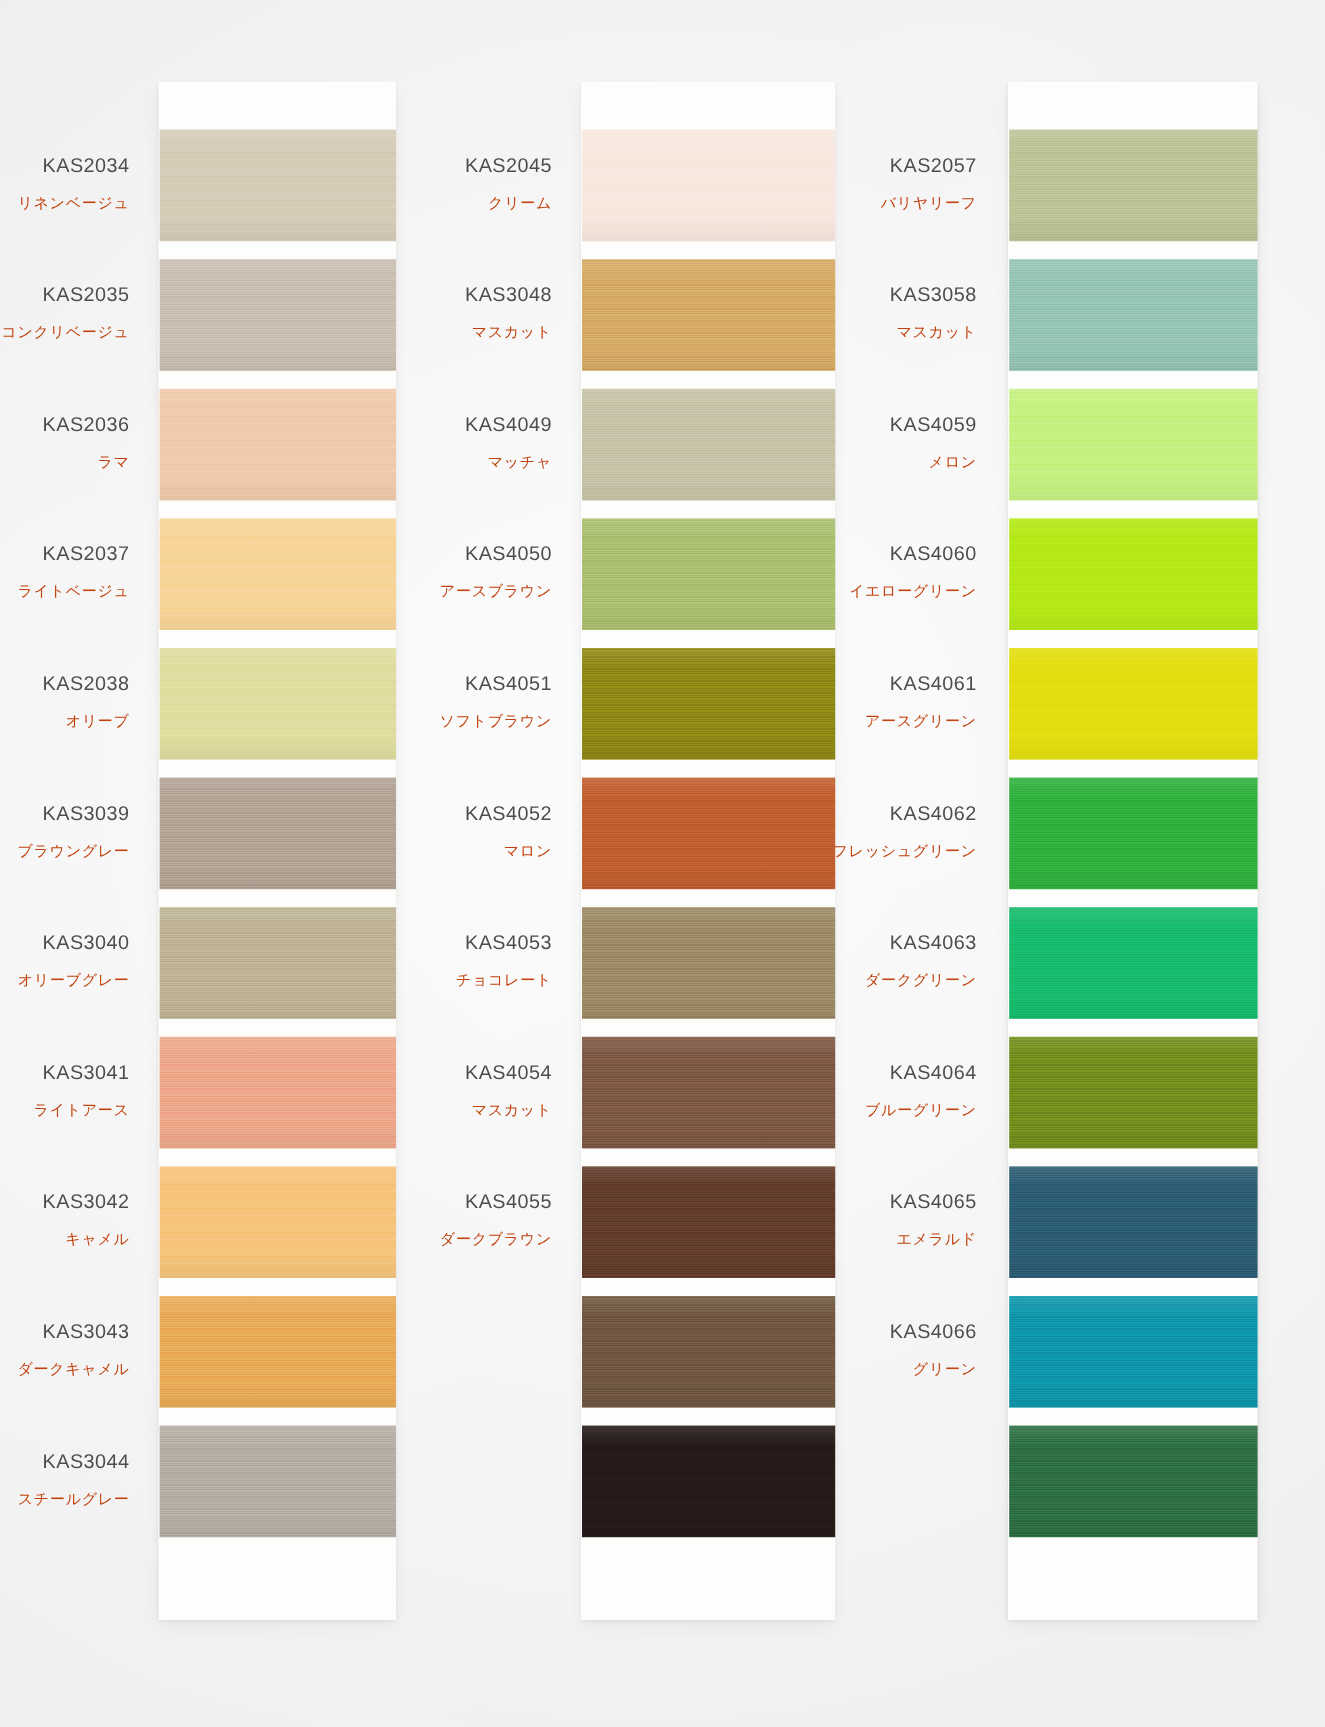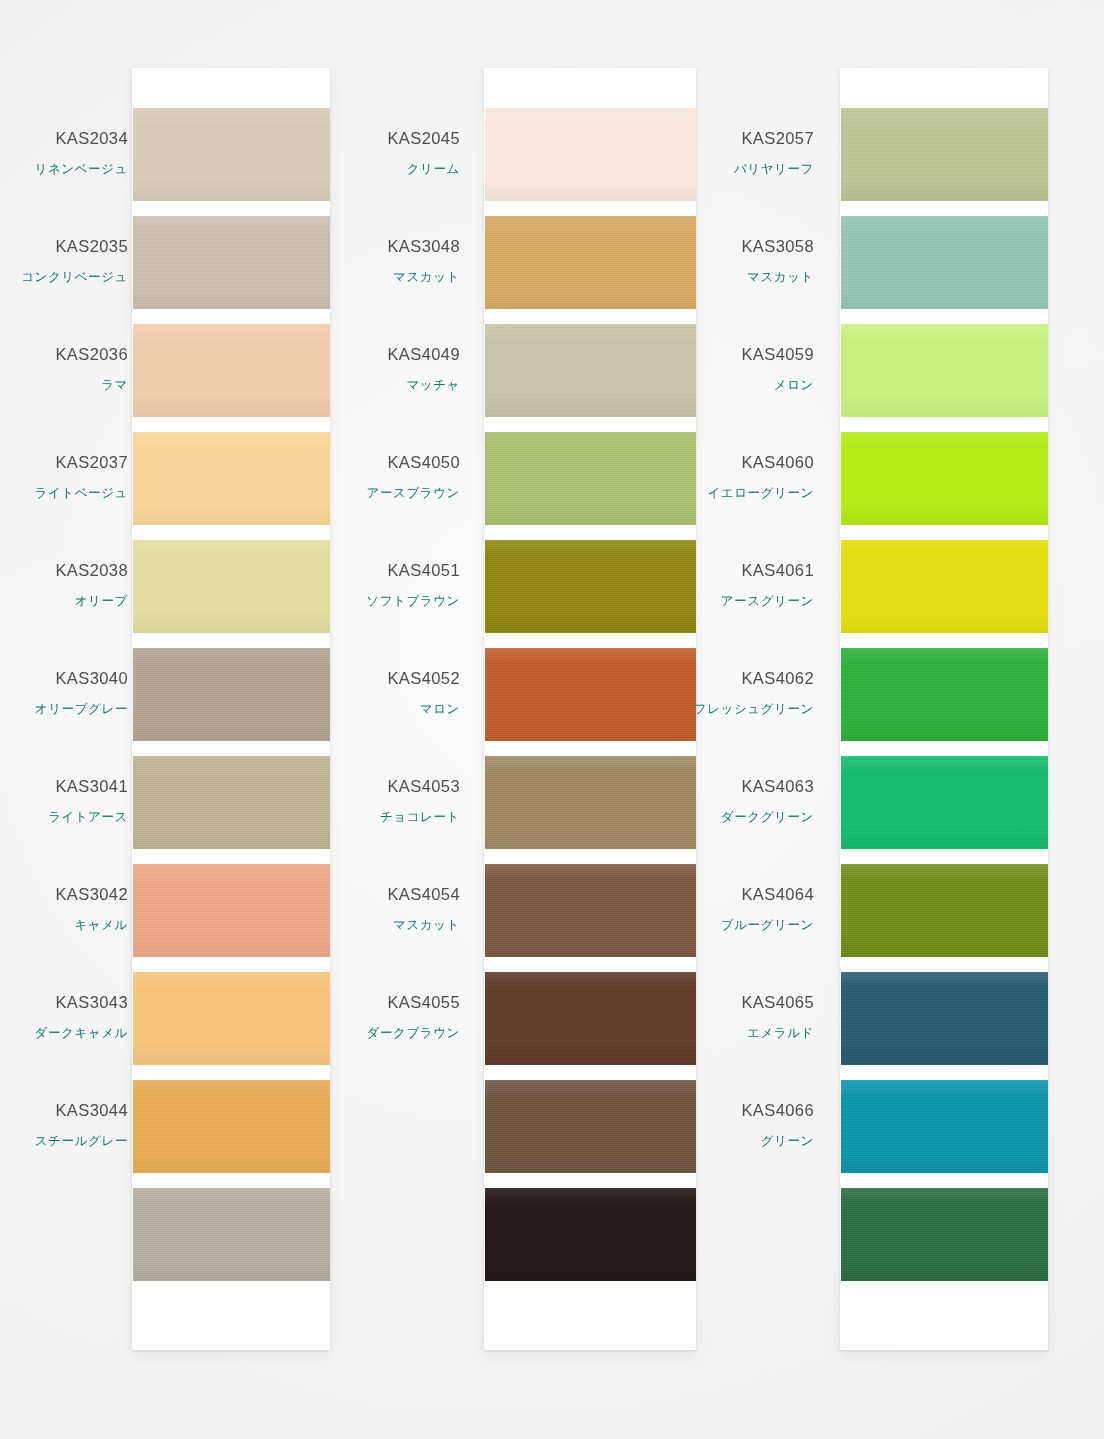--- a/index.html
+++ b/index.html
@@ -84,21 +84,21 @@
     pointer-events: none;
   }
 
   
   .labels {
     position: absolute;
     top: 68px;
     height: 1282px;
     pointer-events: none;
   }
-  .lab-1 { left: 0px;   width: 120px; padding-left: 20px; }
+  .lab-1 { left: 0px;   width: 120px; }
   .lab-2 { left: 352px; width: 120px; }
   .lab-3 { left: 700px; width: 126px; }
 
   .label-stack {
     position: absolute;
     left: 0;
     right: 0;
     top: 40px;
   }
   .label-row {
@@ -116,21 +116,21 @@
     letter-spacing: 0.4px;
     color: #4d4d4d;
     white-space: nowrap;
   }
   .jname {
     position: absolute;
     right: 12px;
     top: 53px;
     font-size: 12.5px;
     letter-spacing: 0.6px;
-    color: #0f766e;
+    color: #c2410c;
     white-space: nowrap;
   }
 </style>
 </head>
 <body>
 
 <div class="bg-tint"></div>
 
 <div class="sheet">
 
@@ -150,20 +150,24 @@
       </div>
       <div class="label-row">
         <span class="code">KAS2037</span>
         <span class="jname">ライトベージュ</span>
       </div>
       <div class="label-row">
         <span class="code">KAS2038</span>
         <span class="jname">オリーブ</span>
       </div>
       <div class="label-row">
+        <span class="code">KAS3039</span>
+        <span class="jname">ブラウングレー</span>
+      </div>
+      <div class="label-row">
         <span class="code">KAS3040</span>
         <span class="jname">オリーブグレー</span>
       </div>
       <div class="label-row">
         <span class="code">KAS3041</span>
         <span class="jname">ライトアース</span>
       </div>
       <div class="label-row">
         <span class="code">KAS3042</span>
         <span class="jname">キャメル</span>

